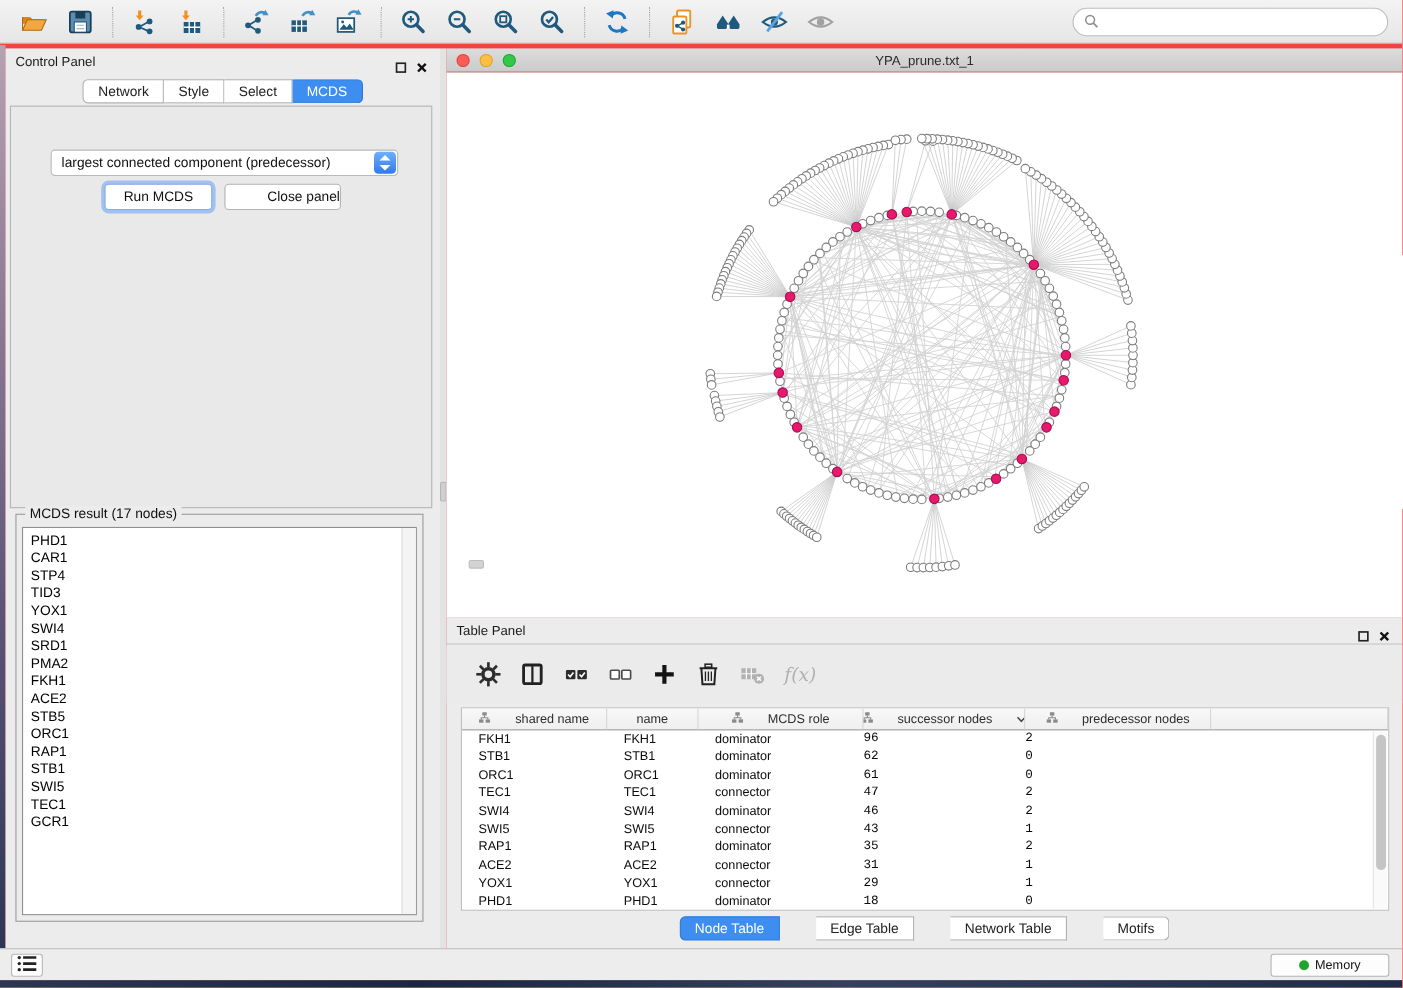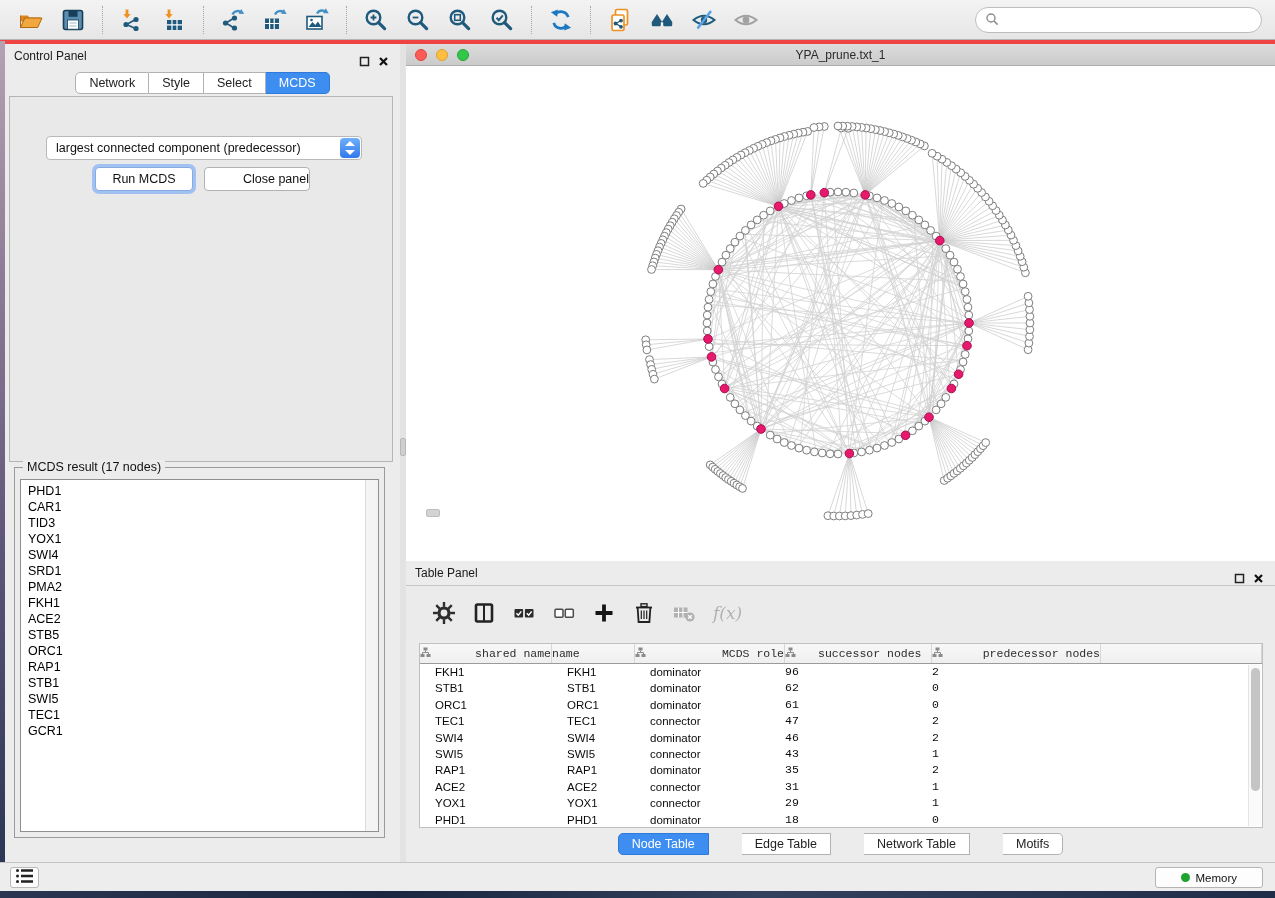--- a/index.html
+++ b/index.html
@@ -79,22 +79,22 @@
   #table-panel { position:absolute; left:406px; top:561px; width:869px; height:301px; background:#ececec; }
   #table-panel .panel-titlebar { border-bottom:1px solid #c6c6c6; }
   #table-panel .float-btn { right:30px; }
   #table-panel .close-btn { right:11px; }
   #tp-toolbar { position:absolute; left:0; right:0; top:26px; height:52px; display:flex; align-items:center; padding-left:18px; background:#ebebeb; }
   #tp-toolbar .tb-icon { margin:0 5px; }
   #tp-toolbar .tb-icon.wide { width:38px; }
 
   #node-table { position:absolute; left:13px; top:82px; width:844px; height:185px; background:#fff; border:1px solid #bfbfbf; overflow:hidden; }
   .tbl-header { display:flex; height:20px; background:linear-gradient(#f8f8f8,#efefef); border-bottom:1px solid #9b9b9b; }
-  .th-cell { display:flex; align-items:center; justify-content:space-between; gap:22px; border-right:1px solid #d6d6d6;
-    font-size:11.5px; color:#2d2d2d; overflow:hidden; white-space:nowrap;font-family:Liberation Mono, monospace; }
+  .th-cell { display:flex; align-items:center; justify-content:center; gap:22px; border-right:1px solid #d6d6d6;
+    font-size:11.5px; color:#2d2d2d; overflow:hidden; white-space:nowrap; }
   .tbl-body { position:relative; }
   .tbl-row { display:flex; height:16.4px; }
   .td-cell { font-size:11.5px; line-height:16.4px; color:#0b0b0b; white-space:nowrap; overflow:hidden; }
   .td-left { padding-left:15px; text-align:left; }
   .td-num { padding-right:14px; text-align:left;font-family:Liberation Mono, monospace; }
   #tbl-vscroll { position:absolute; right:1px; top:21px; bottom:1px; width:13px; background:#fafafa; border-left:1px solid #e4e4e4; }
   #tbl-vscroll .thumb { position:absolute; left:2px; top:3px; width:9px; height:123px; background:#c5c5c5; border-radius:5px; }
 
   #tp-tabs { position:absolute; left:0; right:0; bottom:7px; justify-content:center;gap:33px; }
 
@@ -283,20 +283,21 @@
       </div>
       <div class="mac-btn" id="run-btn">Run MCDS</div>
       <div class="mac-btn" id="close-panel-btn">Close panel</div>
     </div>
     <div id="mcds-result">
       <div id="mcds-result-legend">MCDS result (17 nodes)</div>
       <div id="mcds-list">
         <div id="mcds-list-inner">
             <div>PHD1</div>
             <div>CAR1</div>
+            <div>STP4</div>
             <div>TID3</div>
             <div>YOX1</div>
             <div>SWI4</div>
             <div>SRD1</div>
             <div>PMA2</div>
             <div>FKH1</div>
             <div>ACE2</div>
             <div>STB5</div>
             <div>ORC1</div>
             <div>RAP1</div>

